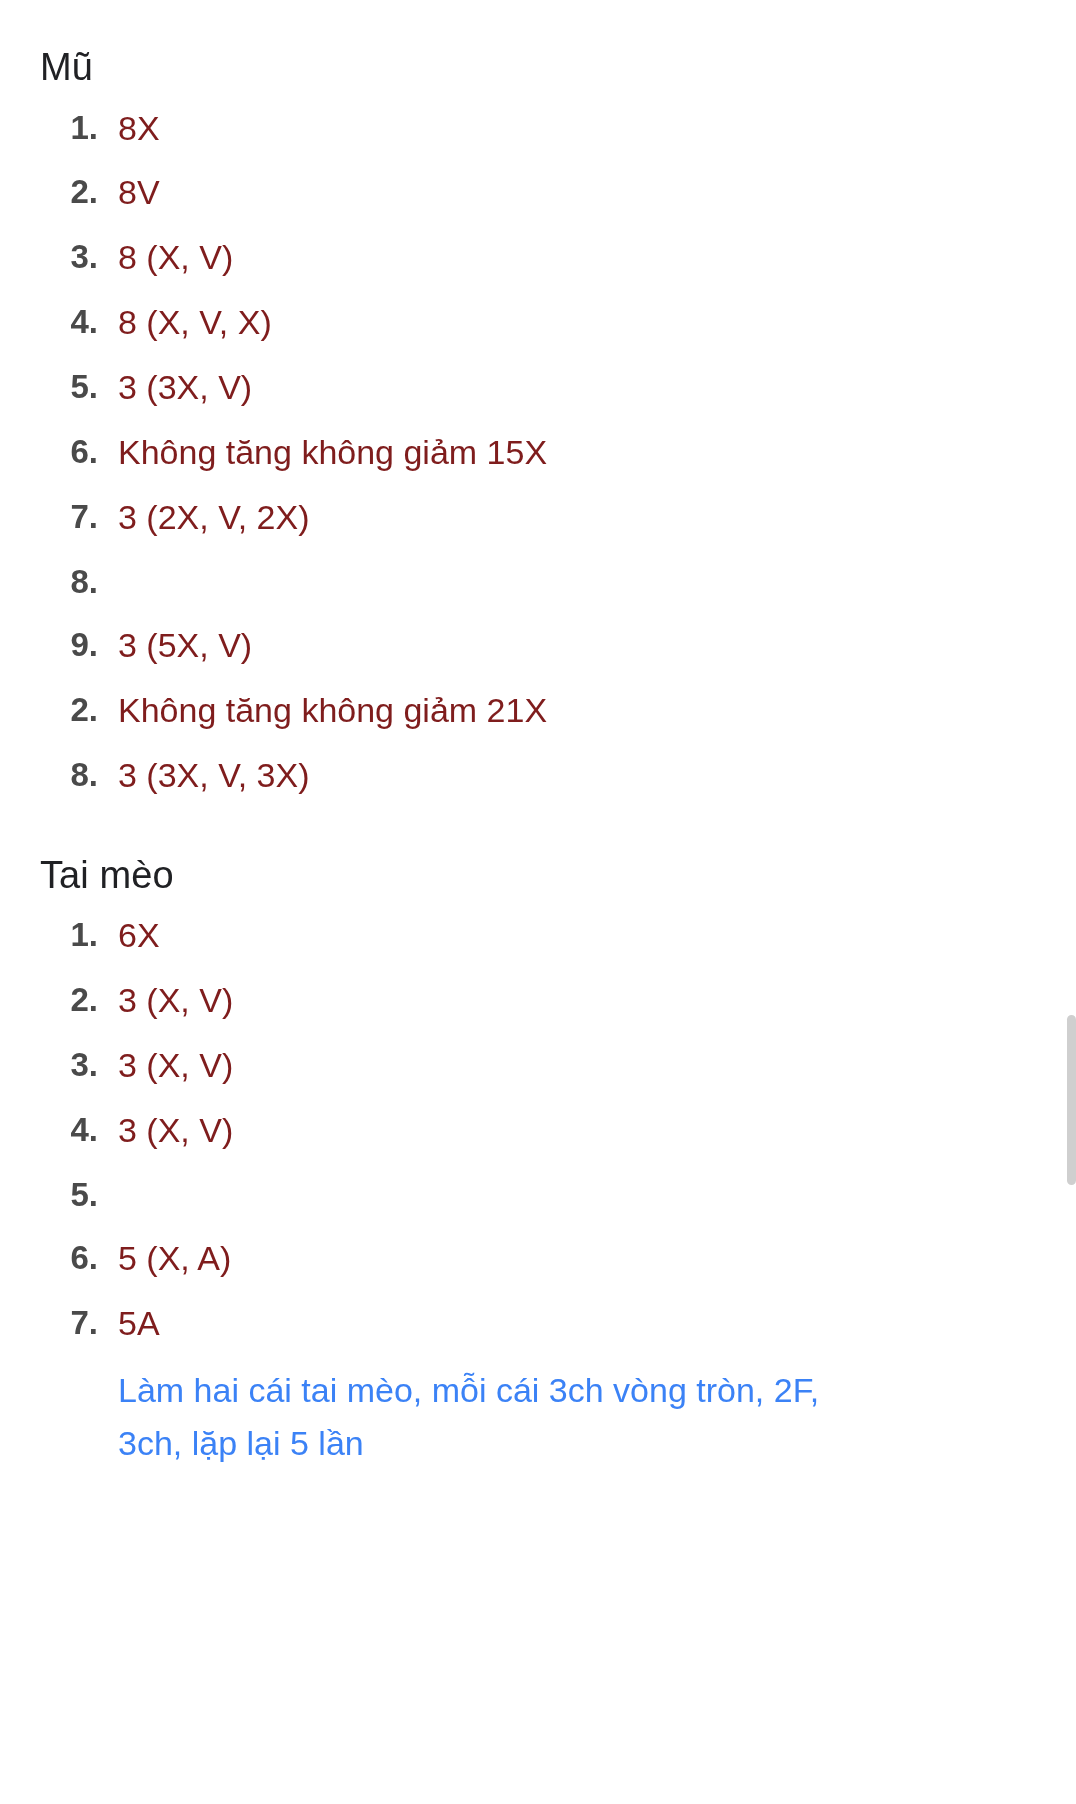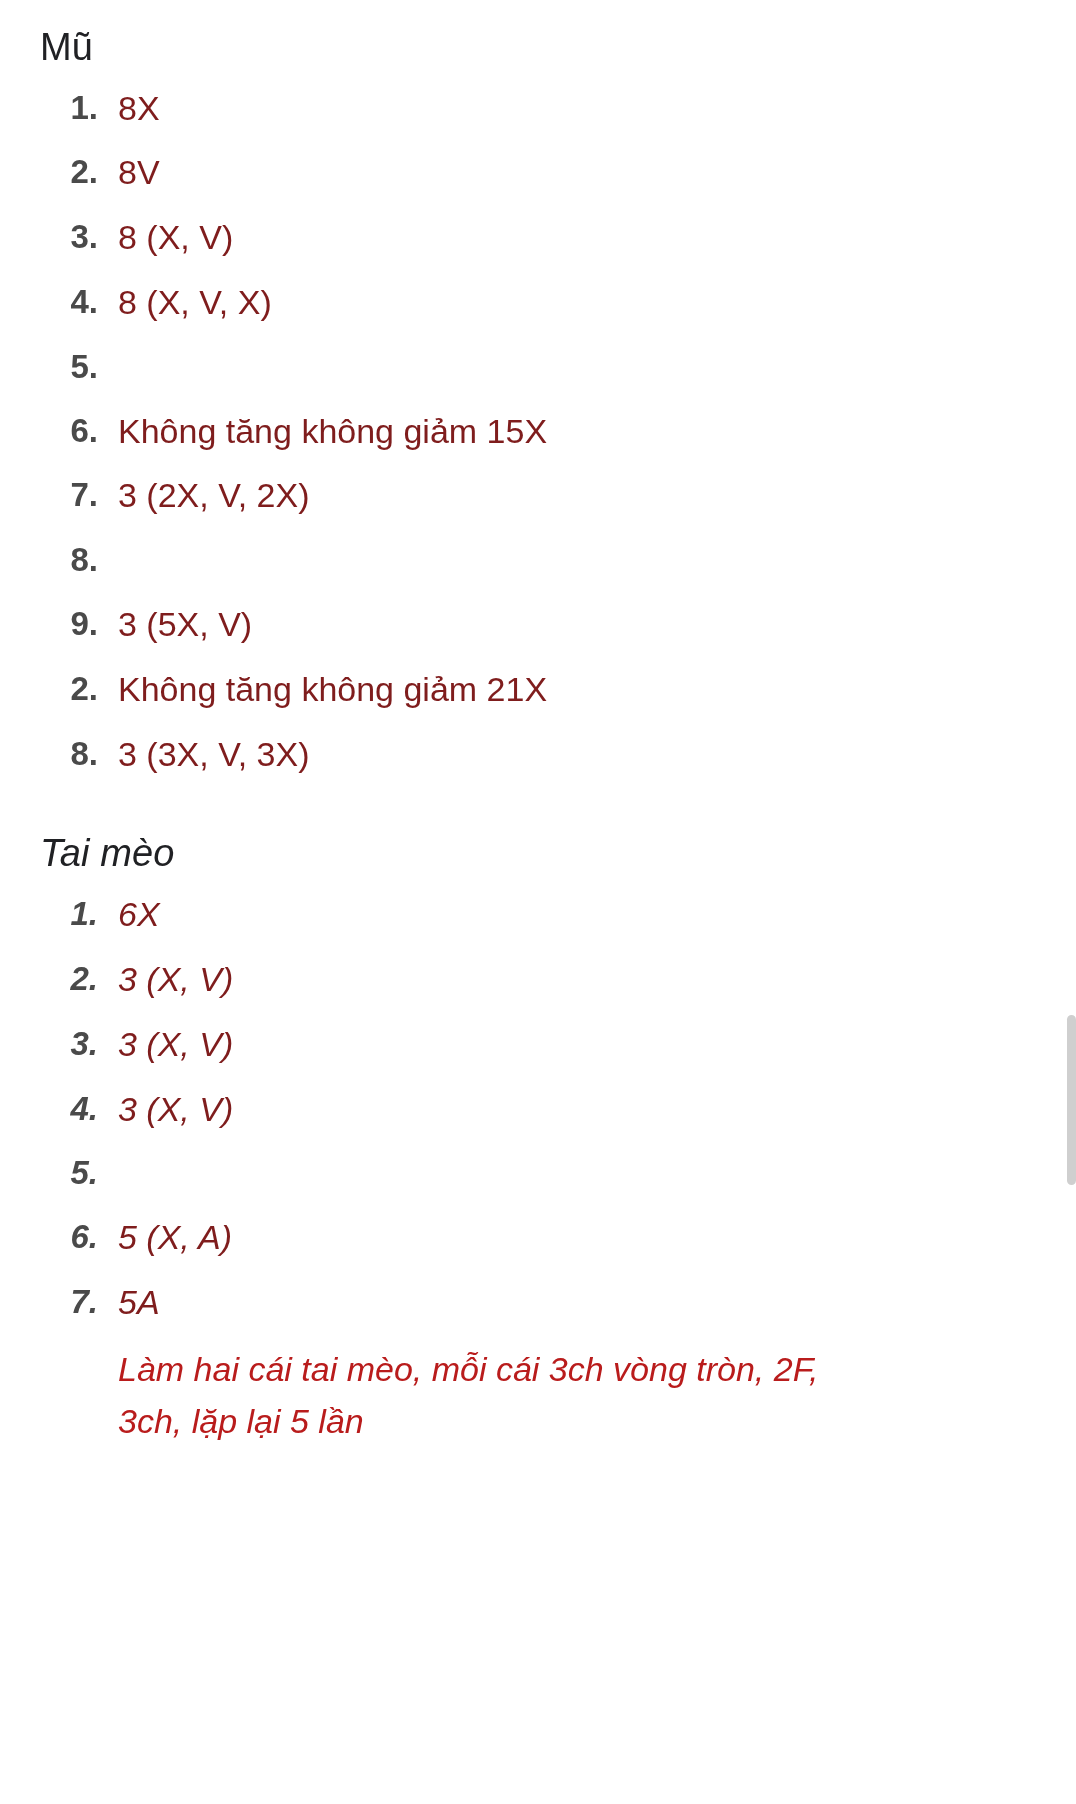--- a/index.html
+++ b/index.html
@@ -13,38 +13,38 @@
     font-family: "Liberation Sans", sans-serif;
     color: #1f1f1f;
     position: relative;
     overflow: hidden;
   }
 
   .page {
     padding: 24px 40px 0 40px;
     box-sizing: border-box;
     width: 868px;
+    margin-top: 20px;
   }
 
   .section-title {
     font-size: 38px;
     line-height: 1.25;
     font-weight: 400;
     color: #202124;
     margin: 6px 0 4px 0;
     letter-spacing: 0.1px;
   }
 
   .section:first-child .section-title {
     margin-top: 0;
   }
 
   .section + .section {
     margin-top: 44px;
-    font-style: italic;
   }
 
   ol.steps {
     list-style: none;
     margin: 0;
     padding: 0;
   }
 
   ol.steps li {
     display: flex;
@@ -78,21 +78,21 @@
   .note .num {
     flex: 0 0 auto;
     width: 78px;
     padding-right: 20px;
     box-sizing: border-box;
   }
   .note .txt {
     flex: 1 1 auto;
     font-size: 34px;
     line-height: 1.55;
-    color: #b91c1c;
+    color: #3b82f6;
     max-width: 790px;
   }
 
   
   .scrollbar {
     position: absolute;
     top: 1015px;
     right: 0;
     width: 9px;
     height: 170px;
@@ -119,20 +119,21 @@
       <li>
           <span class="num">3.</span>
           <span class="txt">8 (X, V)</span>
         </li>
       <li>
           <span class="num">4.</span>
           <span class="txt">8 (X, V, X)</span>
         </li>
       <li>
           <span class="num">5.</span>
+          <span class="txt">3 (3X, V)</span>
         </li>
       <li>
           <span class="num">6.</span>
           <span class="txt">Không tăng không giảm 15X</span>
         </li>
       <li>
           <span class="num">7.</span>
           <span class="txt">3 (2X, V, 2X)</span>
         </li>
       <li>

